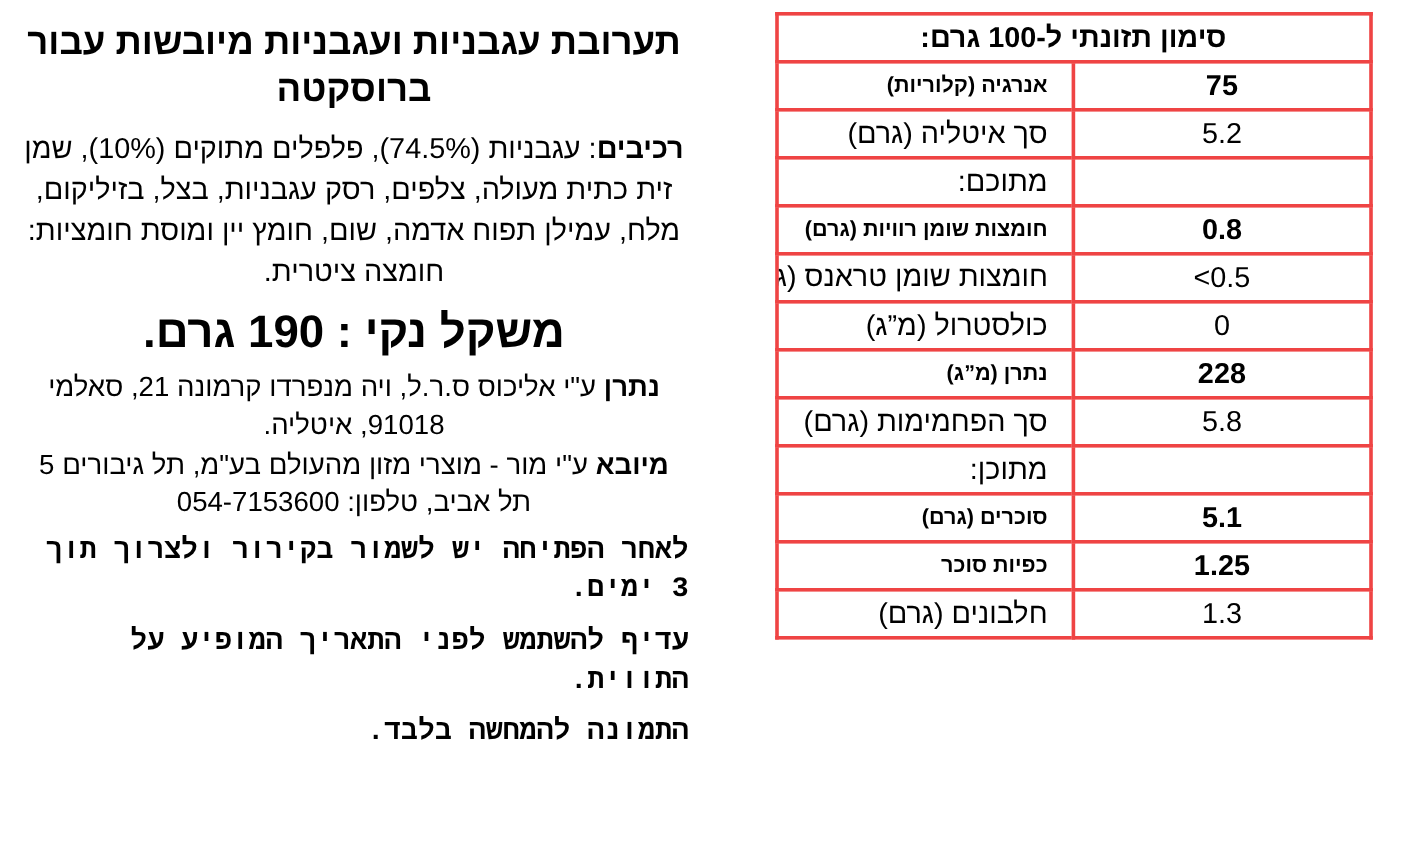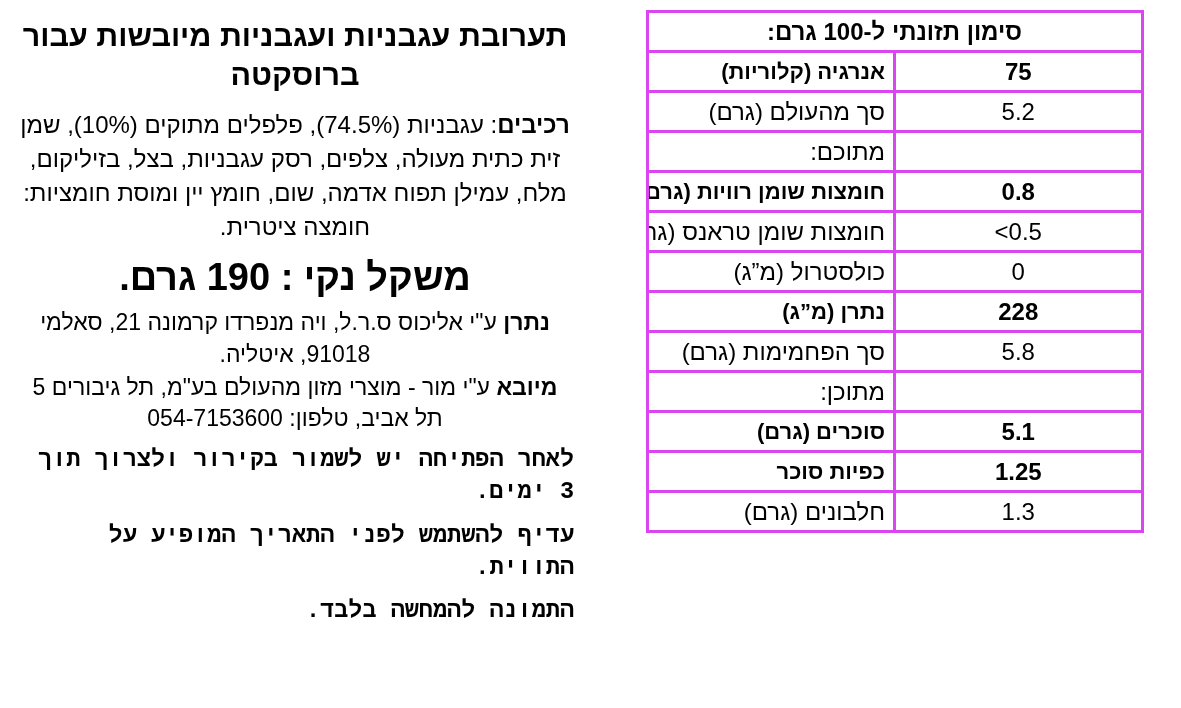--- a/index.html
+++ b/index.html
@@ -87,22 +87,22 @@
     align-items: flex-start;
     justify-content: center;
   }
   table.nutrition {
     border-collapse: collapse;
     width: 498px;
     table-layout: fixed;
     direction: rtl;
   }
   table.nutrition td, table.nutrition th {
-    border: 3px solid #d946ef;
-    padding: 2px 8px;
+    border: 3px solid #ef4444;
+    padding: 2px 20px;
     font-size: 24px;
     height: 40px;
     box-sizing: border-box;
     vertical-align: middle;
     margin-top: 28px;
   }
   .th-head {
     text-align: center;
     font-weight: bold;
     font-size: 25px;
@@ -112,21 +112,21 @@
     text-align: right;
     white-space: nowrap;
     overflow: hidden;
   }
   td.value {
     text-align: center;
     width: 110px;
     white-space: nowrap;
   }
   tr.bold td { font-weight: bold; }
-  tr.bold td.label { font-size: 22px; }
+  tr.bold td.label { font-size: 18px; }
 </style>
 </head>
 <body>
 
 <div class="page">
 
   <div class="info-col">
 
     <div class="product-title">תערובת עגבניות ועגבניות מיובשות עבור ברוסקטה</div>
 
@@ -151,21 +151,21 @@
           <th class="th-head" colspan="2">סימון תזונתי ל-100 גרם:</th>
         </tr>
       </thead>
       <tbody>
           <tr class="bold">
             <td class="value">75</td>
             <td class="label">אנרגיה (קלוריות)</td>
           </tr>
           <tr>
             <td class="value">5.2</td>
-            <td class="label">סך מהעולם (גרם)</td>
+            <td class="label">סך איטליה (גרם)</td>
           </tr>
           <tr>
             <td class="value"></td>
             <td class="label">מתוכם:</td>
           </tr>
           <tr class="bold">
             <td class="value">0.8</td>
             <td class="label">חומצות שומן רוויות (גרם)</td>
           </tr>
           <tr>

